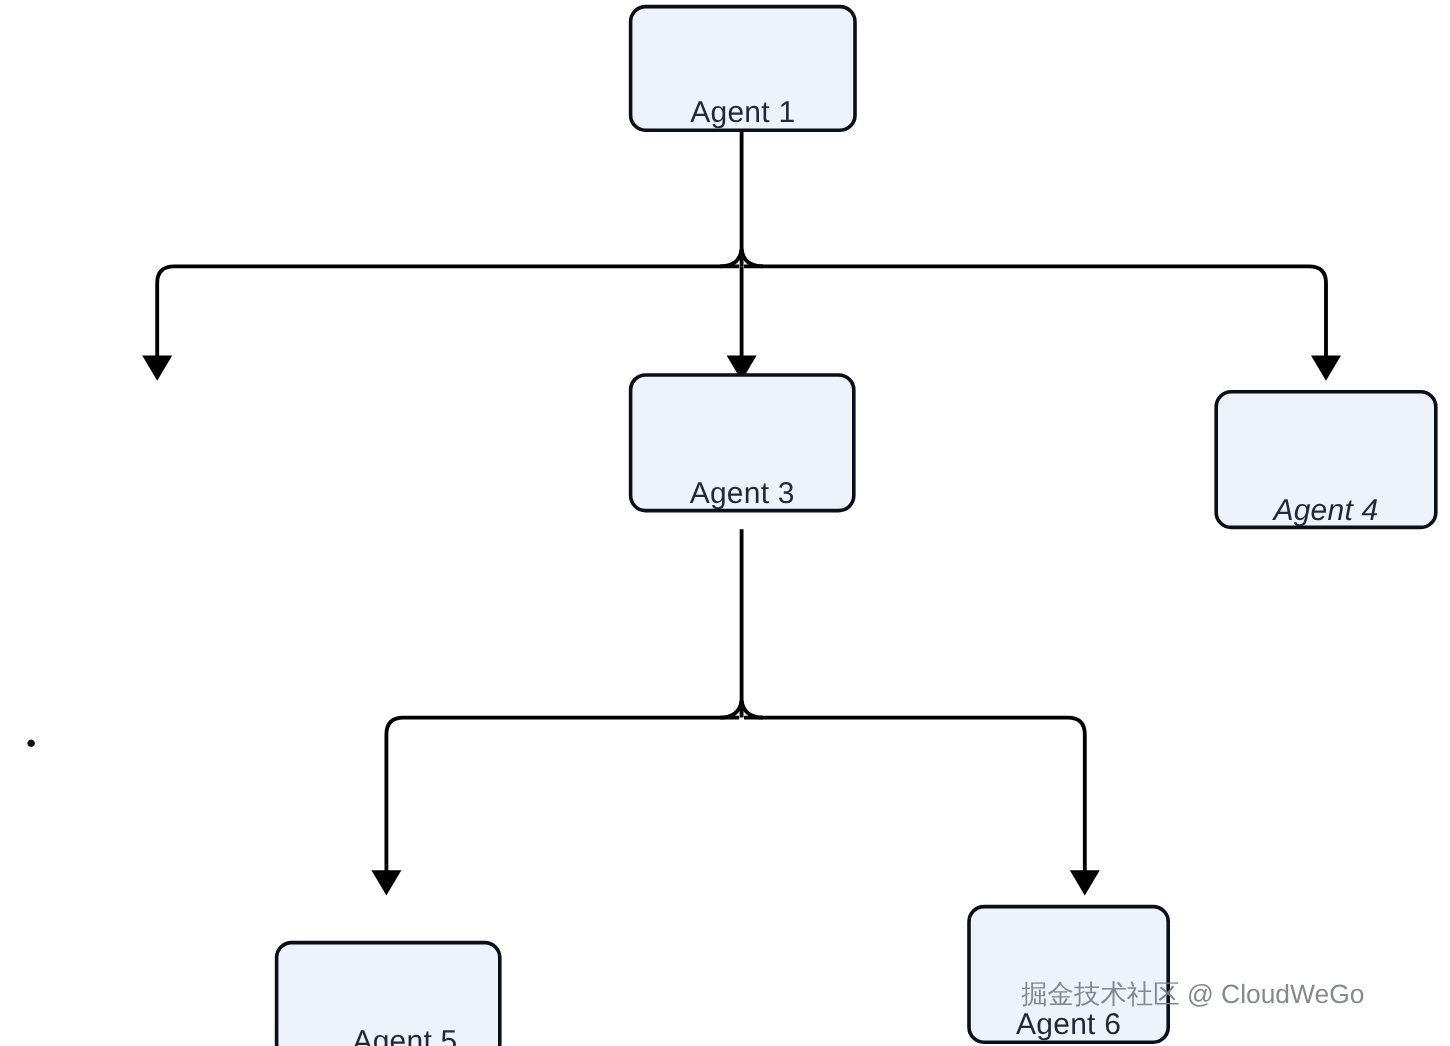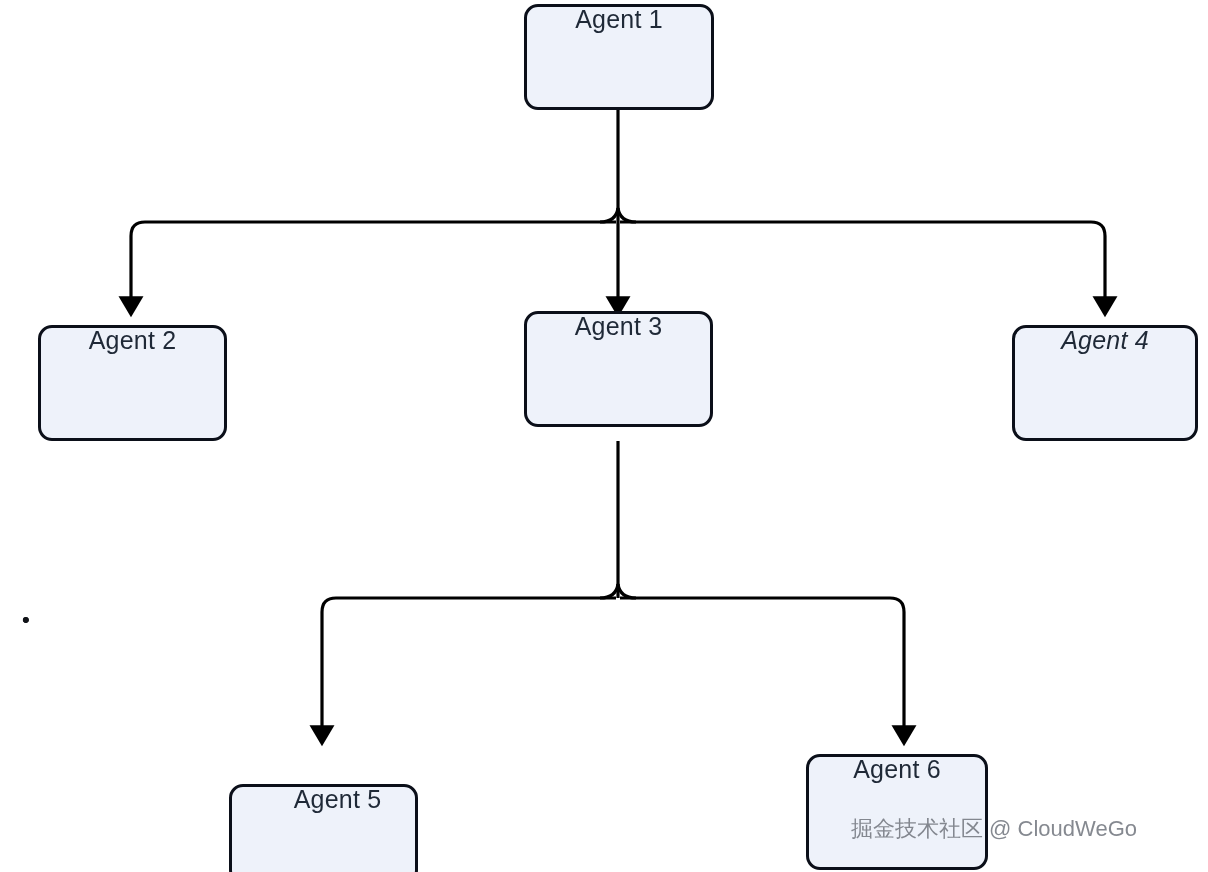--- a/index.html
+++ b/index.html
@@ -24,21 +24,21 @@
     width: 1208px;
     height: 872px;
   }
   .node-box {
     position: absolute;
     box-sizing: border-box;
     background: #eef2fa;
     border: 3px solid #0b0f19;
     border-radius: 14px;
     display: flex;
-    align-items: flex-start;
+    align-items: flex-end;
     justify-content: center;
     color: #1f2937;
     font-family: "Liberation Sans", sans-serif;
     font-size: 25px;
     letter-spacing: 0.2px;
     line-height: 1;
   }
   .node-label {
     display: block;
     pointer-events: none;
@@ -124,37 +124,34 @@
 
       <path d="M 600 598 Q 616 598 618 584"></path>
       <path d="M 636 598 Q 620 598 618 584"></path>
     </g>
   </svg>
 
   <div class="node-box" style="left:524px; top:4px; width:190px; height:106px;">
     <span class="node-label">Agent 1</span>
   </div>
 
-  <div class="node-box" style="left:38px; top:325px; width:189px; height:116px;">
-    <span class="node-label">Agent 2</span>
-  </div>
 
   <div class="node-box" style="left:524px; top:311px; width:189px; height:116px;">
     <span class="node-label">Agent 3</span>
   </div>
 
   <div class="node-box" style="left:1012px; top:325px; width:186px; height:116px;font-style:italic;">
     <span class="node-label">Agent 4</span>
   </div>
 
   <div class="node-box" style="left:229px; top:784px; width:189px; height:100px;padding-left:28px;">
     <span class="node-label">Agent 5</span>
   </div>
 
-  <div class="node-box" style="left:806px; top:754px; width:182px; height:116px;">
+  <div class="node-box" style="left:806px; top:754px; width:169px; height:116px;">
     <span class="node-label">Agent 6</span>
   </div>
 
   <div id="context-note">
     <ul>
       <li>
         <span class="bullet">•</span>
       </li>
       <li>
         <span class="bullet">•</span>

